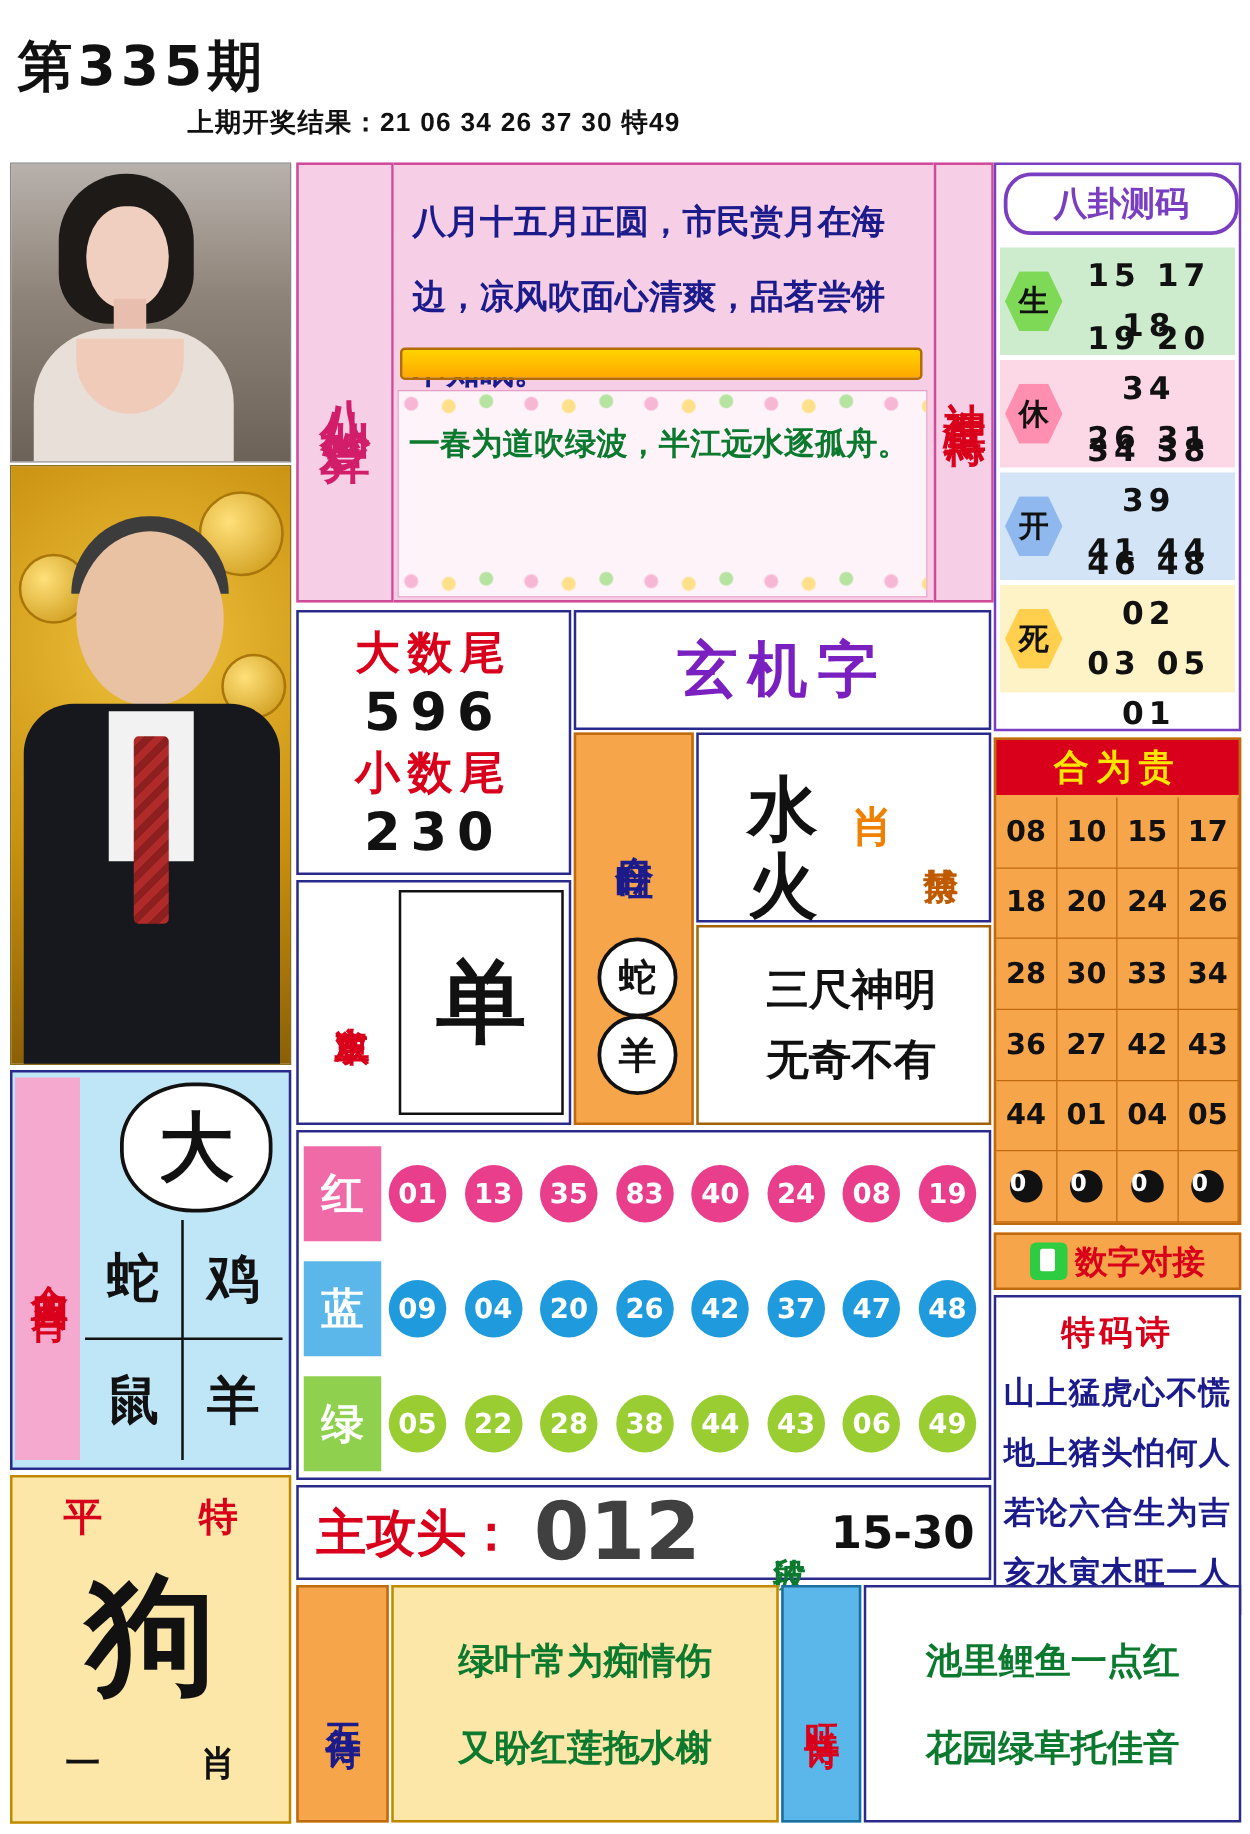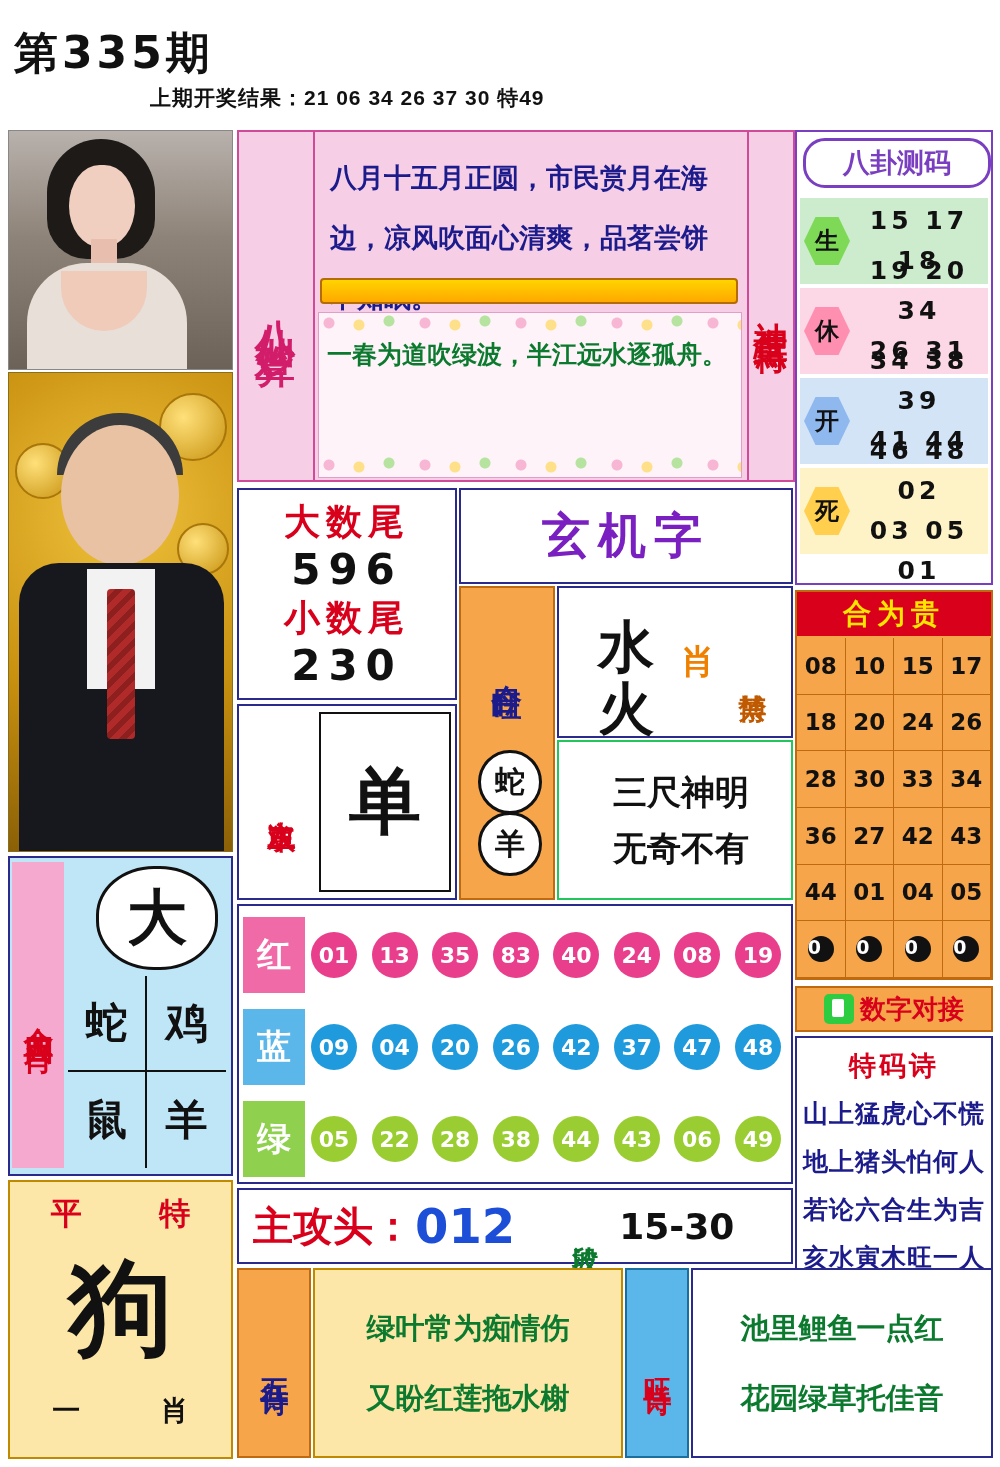--- a/index.html
+++ b/index.html
@@ -136,21 +136,21 @@
   .sh-bo span{writing-mode:vertical-rl;text-orientation:upright;font-size:28px;font-weight:bold;color:#c05a00;font-family:"DejaVu Serif",serif;}
 
   
   .zhuci{left:237px;top:704px;width:220px;height:196px;background:#fff;border:2px solid #2a2a8c;}
   .zc-lbl{position:absolute;left:245px;top:712px;width:72px;height:180px;display:flex;align-items:center;justify-content:center;background:#fff;}
   .zc-lbl span{writing-mode:vertical-rl;text-orientation:upright;font-size:28px;font-weight:bold;color:#d9001b;letter-spacing:2px;font-family:"DejaVu Serif",serif;}
   .zc-val{position:absolute;left:319px;top:712px;width:132px;height:180px;border:2px solid #111;display:flex;align-items:center;justify-content:center;
     font-size:72px;font-weight:bold;color:#111;font-family:"DejaVu Serif",serif;}
 
   
-  .sanchi{left:557px;top:740px;width:236px;height:160px;background:#fff;border:2px solid #22c55e;
+  .sanchi{left:557px;top:740px;width:236px;height:160px;background:#fff;border:2px solid #a16207;
     display:flex;align-items:center;justify-content:center;padding-left:12px;}
   .sanchi span{font-size:34px;font-weight:bold;color:#111;line-height:56px;text-align:center;font-family:"DejaVu Serif",serif;}
 
   
   .hewei{left:795px;top:590px;width:198px;height:390px;background:#f7a54a;border:2px solid #c06a10;}
   .hewei-title{position:absolute;left:797px;top:592px;width:194px;height:44px;background:#d9001b;
     display:flex;align-items:center;justify-content:center;font-size:28px;font-weight:bold;color:#ffe600;letter-spacing:6px;font-family:"DejaVu Serif",serif;}
   .hewei-grid{position:absolute;left:797px;top:638px;width:194px;height:340px;display:grid;
     grid-template-columns:repeat(4,1fr);grid-template-rows:repeat(6,1fr);}
   .hewei-grid div{display:flex;align-items:center;justify-content:center;font-size:23px;font-weight:bold;color:#111;
@@ -204,21 +204,21 @@
   .tagred{background:#f06aa8;color:#fff;}
   .tagblue{background:#5bb7ea;color:#fff;}
   .taggreen{background:#8fd14f;color:#fff;}
   .bred{background:#e83e8c;}
   .bblue{background:#1f9bdd;}
   .bgreen{background:#9acd32;}
 
   
   .zhugong{left:237px;top:1188px;width:556px;height:76px;background:#fff;border:2px solid #2a2a8c;display:flex;align-items:center;}
   .zg-lbl{font-size:40px;font-weight:bold;color:#d9001b;margin-left:14px;font-family:"DejaVu Serif",serif;}
-  .zg-val{font-size:48px;font-weight:bold;color:#1d4ed8;margin-left:2px;font-family:"DejaVu Sans",sans-serif;}
+  .zg-val{font-size:64px;font-weight:bold;color:#404040;margin-left:14px;font-family:"DejaVu Sans",sans-serif;}
   .zg-bo{margin-left:48px;width:46px;height:58px;display:flex;align-items:center;justify-content:center;}
   .zg-bo span{writing-mode:vertical-rl;text-orientation:upright;font-size:26px;font-weight:bold;color:#0b7a2e;font-family:"DejaVu Serif",serif;}
   .zg-range{font-size:36px;font-weight:bold;color:#111;margin-left:10px;font-family:"DejaVu Sans",sans-serif;}
 
   
   .wuxing{left:237px;top:1268px;width:74px;height:190px;background:#f7a54a;border:2px solid #c06a10;
     display:flex;align-items:center;justify-content:center;}
   .wuxing span{writing-mode:vertical-rl;text-orientation:upright;font-size:28px;font-weight:bold;color:#1b1b8c;letter-spacing:4px;font-family:"DejaVu Serif",serif;}
   .wxpoem{left:313px;top:1268px;width:310px;height:190px;background:#fde7a8;border:2px solid #c08a00;
     display:flex;flex-direction:column;align-items:center;justify-content:center;}

